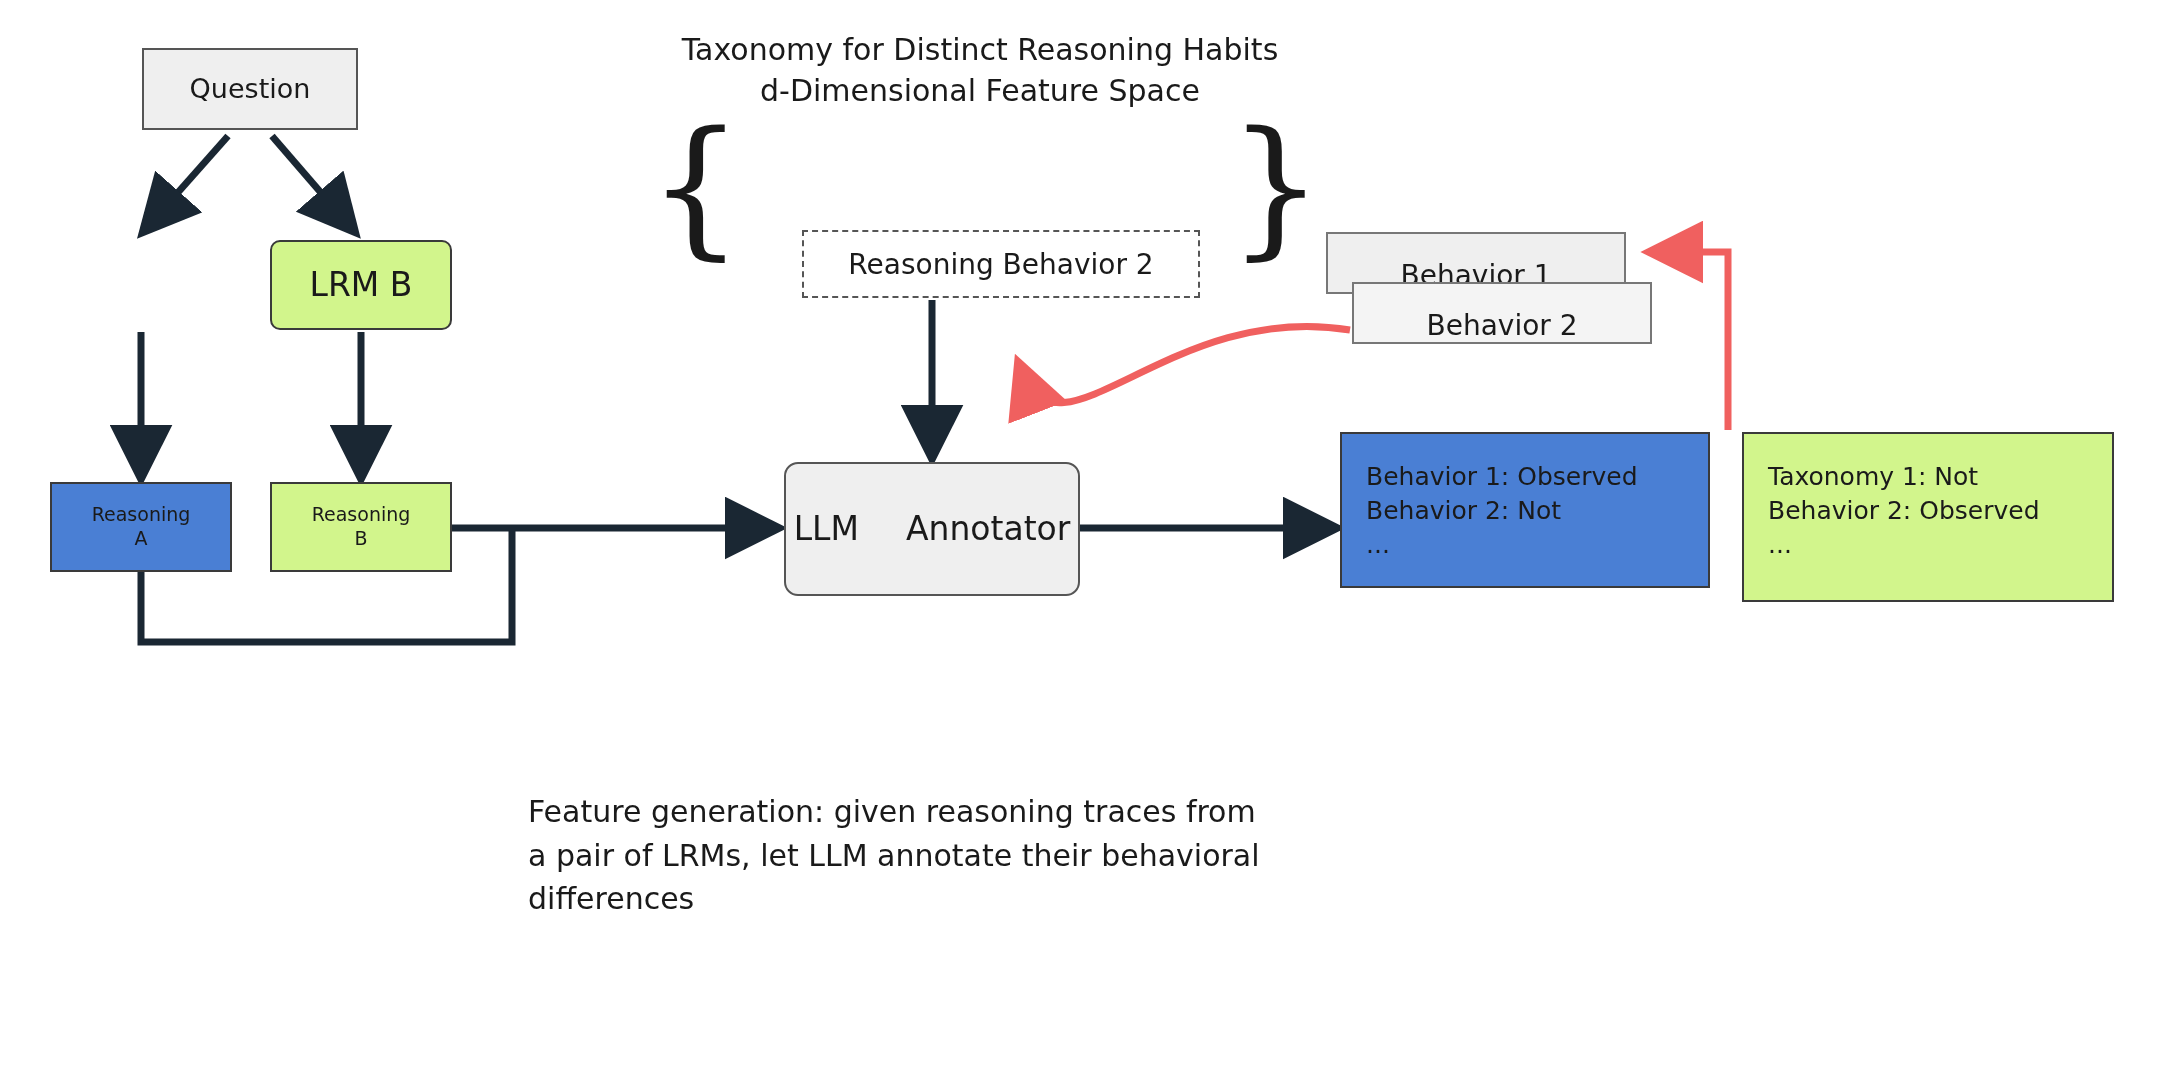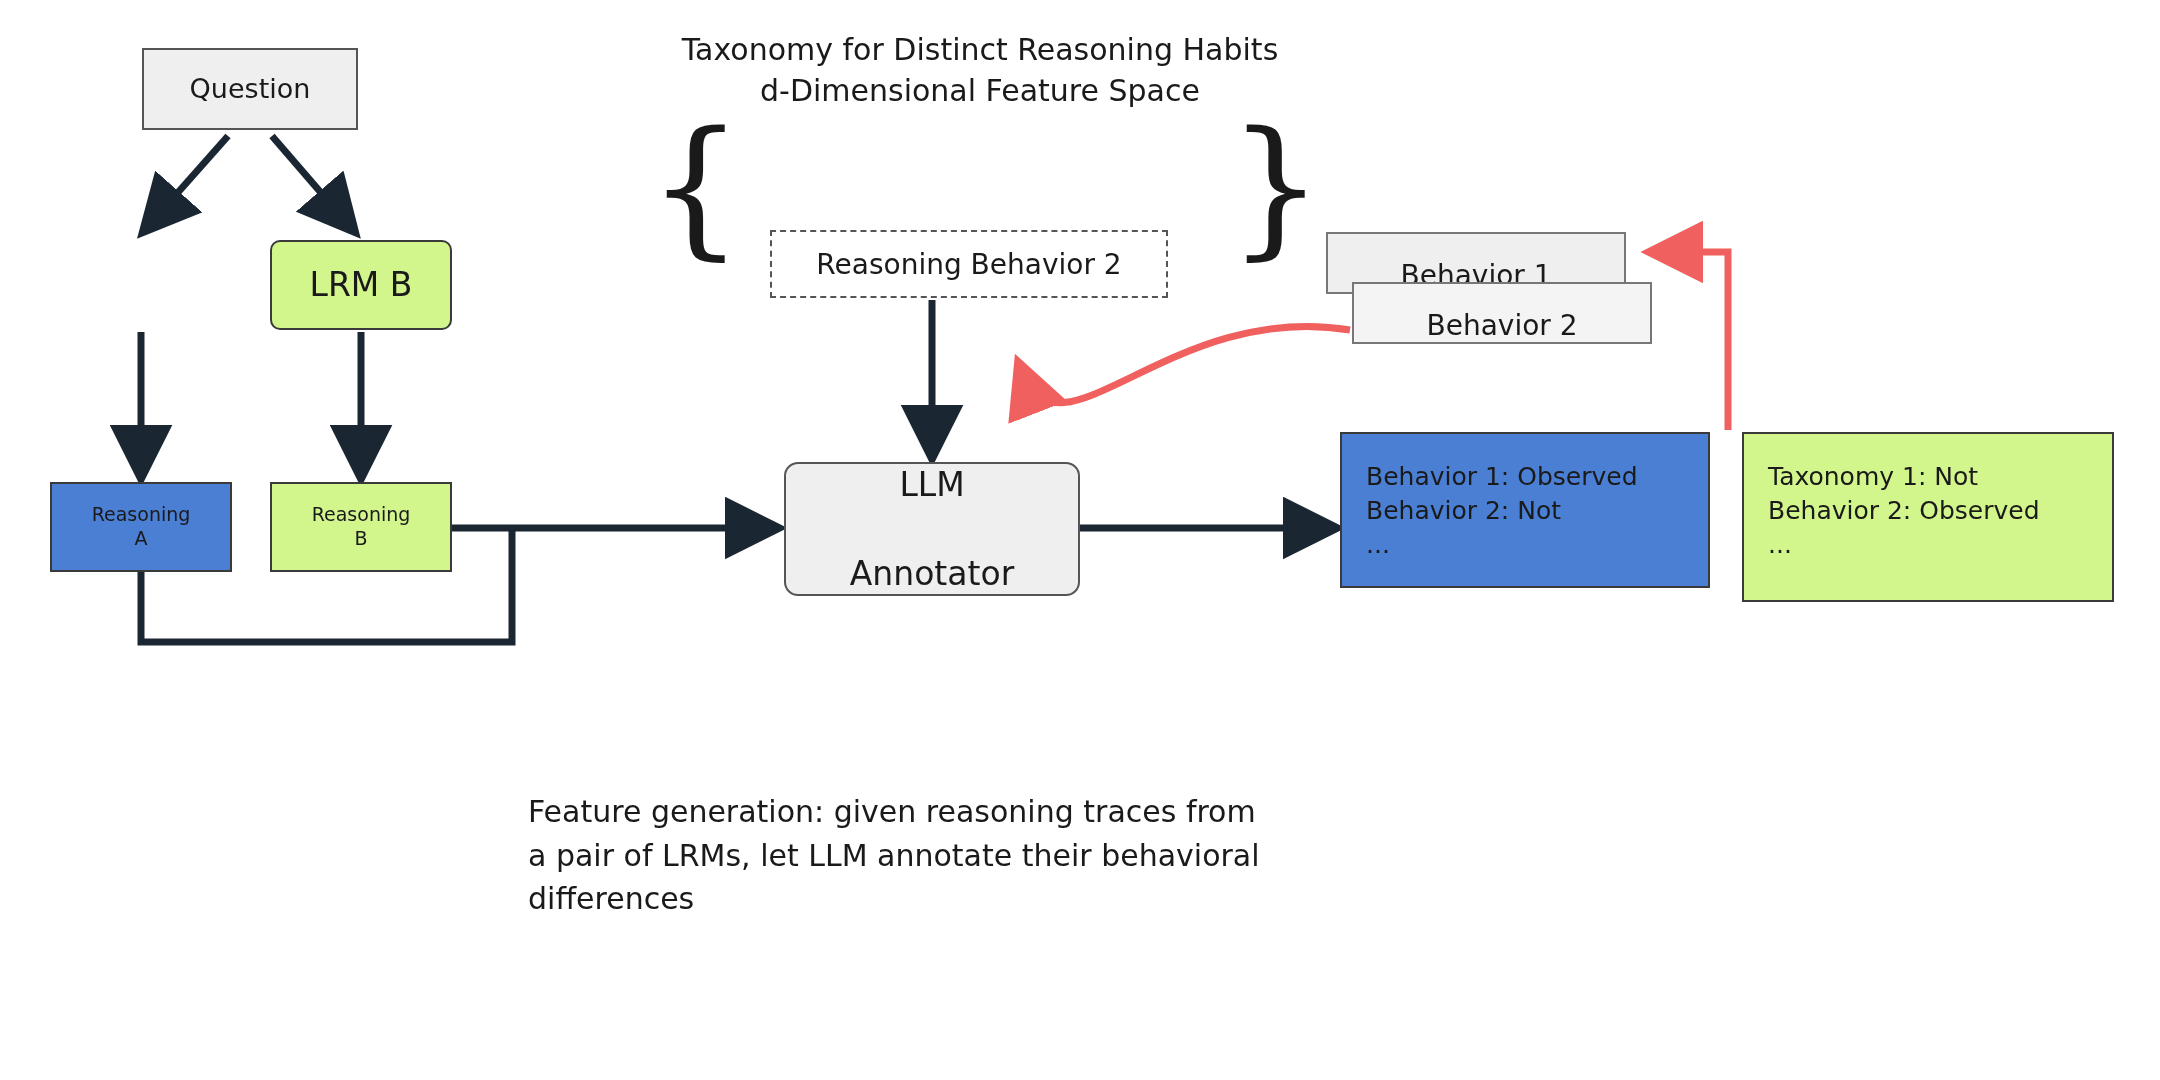--- a/index.html
+++ b/index.html
@@ -68,21 +68,21 @@
     background: #d2f58c;
     border: 2px solid #3a3a3a;
     font-size: 19px;
   }
   .box-annotator {
     left: 784px; top: 462px; width: 296px; height: 134px;
     background: #efefef;
     border: 2px solid #555555;
     border-radius: 14px;
     font-size: 33px;
-    flex-direction: column;
+    flex-direction: row;
     gap: 47px;
   }
   .taxonomy-title {
     position: absolute;
     left: 560px; top: 30px; width: 840px;
     text-align: center;
     font-size: 30px;
     line-height: 1.35;
   }
   .behavior-dashed {
@@ -92,21 +92,21 @@
     border: 2px dashed #555555;
     display: flex;
     align-items: center;
     justify-content: center;
     font-size: 28px;
   }
   .behavior-1-dashed {
     left: 732px; top: 185px; width: 398px; height: 68px;
   }
   .behavior-2-dashed {
-    left: 770px; top: 230px; width: 398px; height: 68px;
+    left: 802px; top: 230px; width: 398px; height: 68px;
   }
   .brace {
     position: absolute;
     font-size: 150px;
     font-family: "DejaVu Serif", serif;
     color: #1a1a1a;
     line-height: 1;
   }
   .brace-left { left: 648px; top: 112px; }
   .brace-right { left: 1228px; top: 112px; }

